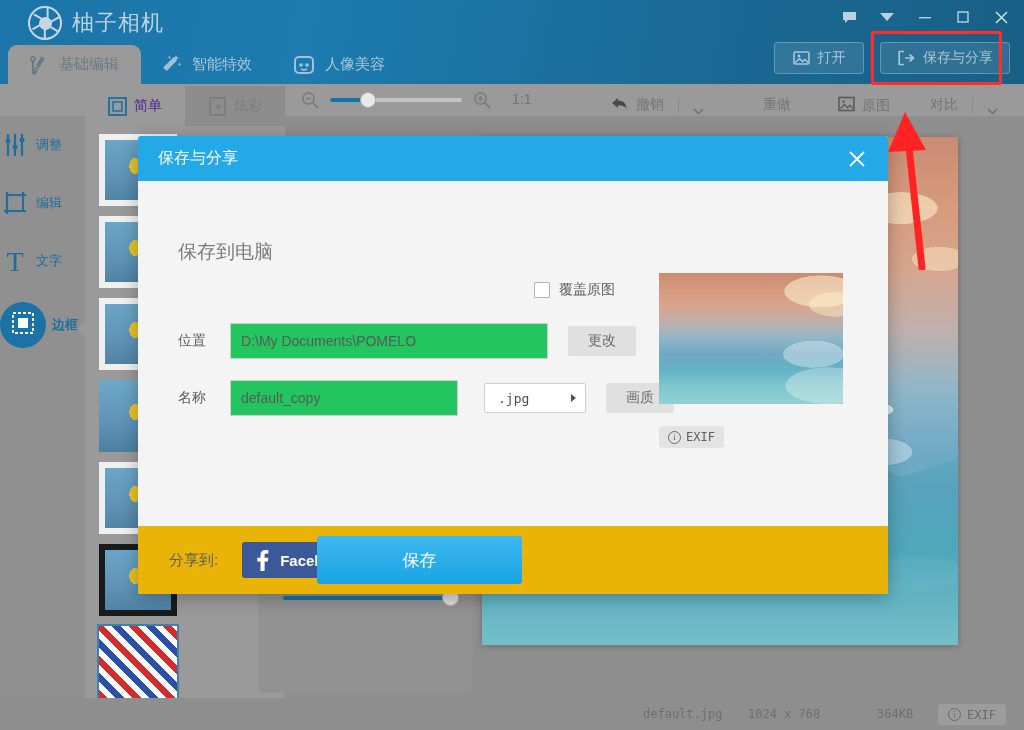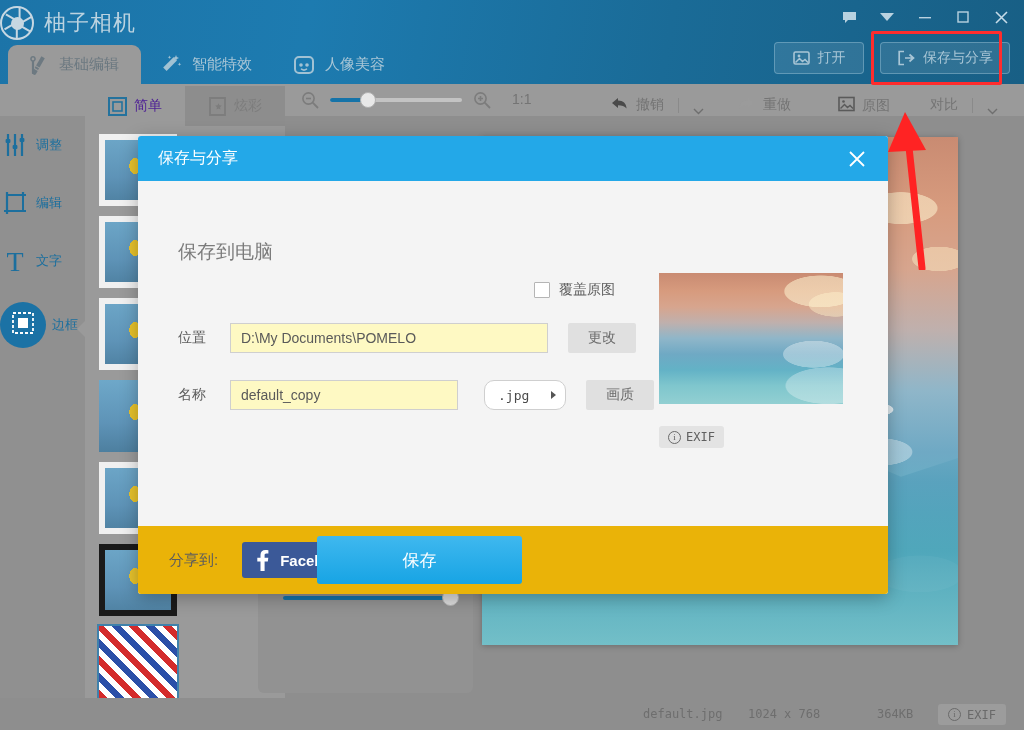--- a/index.html
+++ b/index.html
@@ -16,21 +16,21 @@
   }
 
   
   .titlebar {
     position: absolute; left: 0; top: 0;
     width: 1024px; height: 84px;
     background: linear-gradient(180deg, #1b6fa0 0%, #1a6c9c 40%, #18688f 100%);
     background-image: linear-gradient(100deg, #1c74a8 0%, #1d7bb0 30%, #1a6b97 65%, #185f85 100%);
   }
   .logo-wrap {
-    position: absolute; left: 0; top: 6px;
+    position: absolute; left: 28px; top: 6px;
     display: flex; align-items: center; gap: 10px;
   }
   .logo-mark {
     width: 34px; height: 34px; border-radius: 50%;
     border: 2px solid #c6d7e2; position: relative;
   }
   .logo-mark::before {
     content: ""; position: absolute; left: 50%; top: 50%;
     width: 13px; height: 13px; margin: -6.5px 0 0 -6.5px;
     border-radius: 50%; background: #c6d7e2;
@@ -140,21 +140,21 @@
   .rail-item {
     position: relative; margin-top: 22px;
     display: flex; flex-direction: row; align-items: center; gap: 6px;
   }
   .rail-item .lbl { color: #1c6f9e; font-size: 13px; }
   .rail-icon { width: 30px; height: 30px; display: block; }
   .rail-item.active .circ {
     width: 46px; height: 46px; border-radius: 50%;
     background: #1b72a5; display:flex; align-items:center; justify-content:center;
   }
-  .rail-item.active .lbl { color: #1c6f9e; }
+  .rail-item.active .lbl { color: #1c6f9e; font-weight: bold; }
   .rail-arrow {
     position: absolute; right: -1px; top: 18px;
     width: 0; height: 0;
     border-top: 9px solid transparent;
     border-bottom: 9px solid transparent;
     border-right: 9px solid #9a9a9a;
   }
 
   
   .panel {
@@ -326,33 +326,33 @@
     display: flex; align-items: center; gap: 9px;
     color: #5d5d5d; font-size: 14px;
   }
   .chkbox {
     width: 16px; height: 16px; background: #fff;
     border: 1px solid #b5b5b5; border-radius: 1px;
   }
   .fld-row { position: absolute; display: flex; align-items: center; }
   .fld-label { color: #5d5d5d; font-size: 14px; width: 42px; }
   .fld-input {
-    height: 30px; background: #fef9c3; border: 1px solid #cfcfcf;
+    height: 36px; background: #22c55e; border: 1px solid #cfcfcf;
     display: flex; align-items: center; padding: 10px 10px;
     color: #5a5a5a; font-size: 14px;
   }
   .btn-grey {
     height: 30px; min-width: 68px; padding: 0 16px;
     background: #e0e0e0; border: none; border-radius: 2px;
     display: flex; align-items: center; justify-content: center;
     color: #6b6b6b; font-size: 14px;
   }
   .fmt-select {
-    width: 82px; height: 30px; background: #fff;
-    border: 1px solid #cfcfcf; border-radius: 10px;
+    width: 102px; height: 30px; background: #fff;
+    border: 1px solid #cfcfcf; border-radius: 2px;
     display: flex; align-items: center; justify-content: space-between;
     padding: 0 9px 0 13px;
     color: #4a4a4a; font-size: 13px;
     font-family: "DejaVu Sans Mono", "Liberation Mono", monospace;
   }
   .caret { width: 0; height: 0; border-left: 5px solid #555;
            border-top: 4px solid transparent; border-bottom: 4px solid transparent; }
   .save-btn {
     position: absolute; left: 179px; top: 400px;
     width: 205px; height: 48px; border-radius: 3px;

